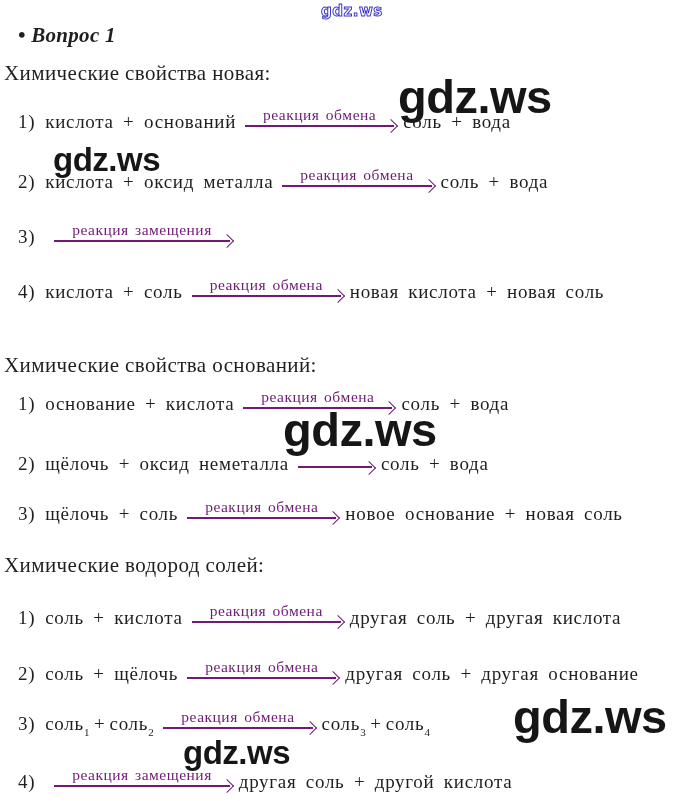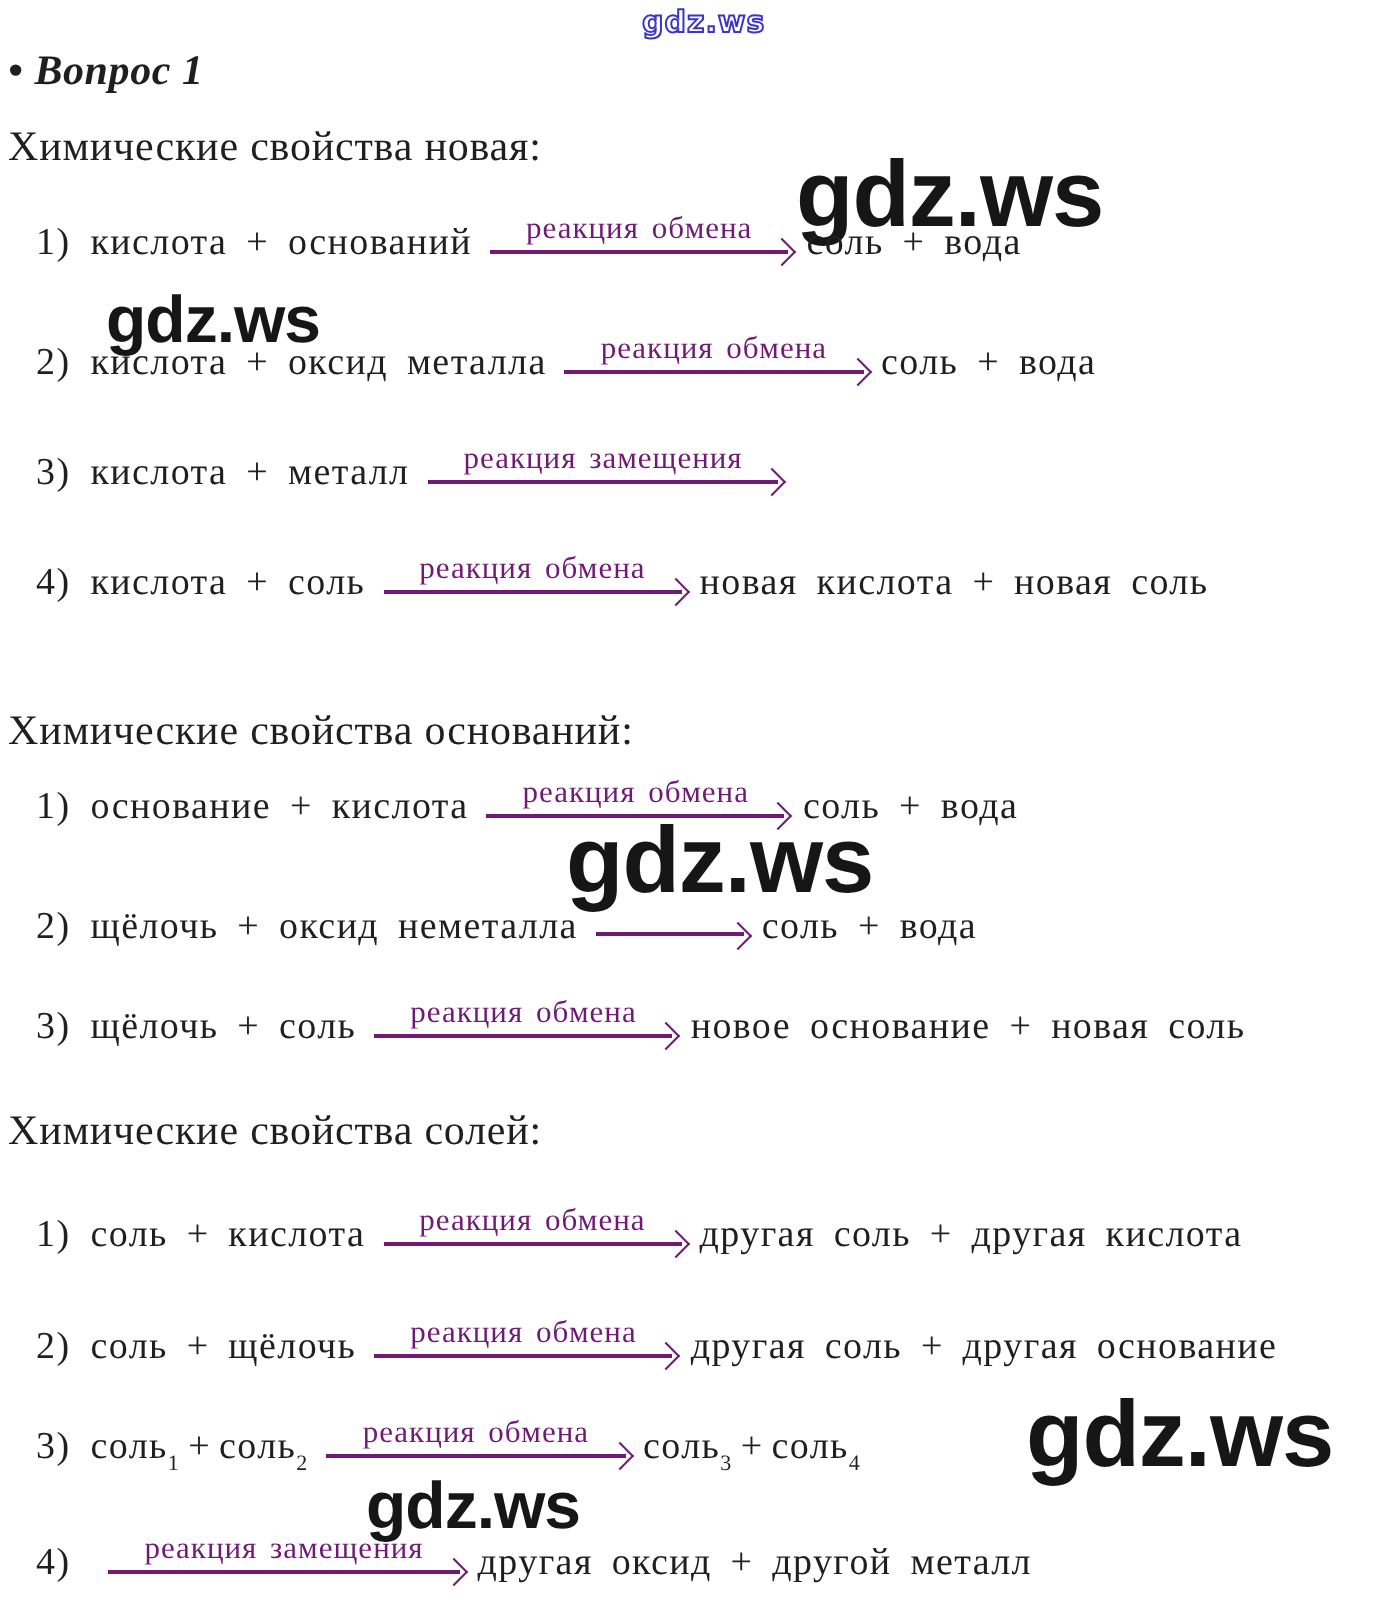--- a/index.html
+++ b/index.html
@@ -30,21 +30,21 @@
     font-weight: 700;
     font-size: 15px;
     line-height: 1;
     color: rgba(255,255,255,0.05);
     -webkit-text-stroke: 1px #3b35c4;
     letter-spacing: 0.5px;
   }
 
   
   .question {
-    position: absolute; left: 4px; top: 23px;
+    position: absolute; left: 18px; top: 23px;
     font-size: 21px; font-weight: bold; font-style: italic;
     letter-spacing: 0.3px;
   }
   .sec-title {
     position: absolute; left: 4px;
     font-size: 21px; line-height: 26px; letter-spacing: 0.4px;
   }
   .rx {
     position: absolute; left: 18px;
     display: flex; align-items: flex-end;
@@ -110,21 +110,20 @@
     <span>кислота + оксид металла</span>
     <span class="arrow">
         <span class="alabel">реакция обмена</span>
         <span class="aline"></span>
       </span>
     <span>соль + вода</span>
   </div>
 
   <div class="rx" style="top:221px;">
     <span class="num">3)</span>
-    <span>кислота + металл</span>
     <span class="arrow">
         <span class="alabel">реакция замещения</span>
         <span class="aline"></span>
       </span>
   </div>
 
   <div class="rx" style="top:276px;">
     <span class="num">4)</span>
     <span>кислота + соль</span>
     <span class="arrow">
@@ -158,21 +157,21 @@
   <div class="rx" style="top:498px;">
     <span class="num">3)</span>
     <span>щёлочь + соль</span>
     <span class="arrow">
         <span class="alabel">реакция обмена</span>
         <span class="aline"></span>
       </span>
     <span>новое основание + новая соль</span>
   </div>
 
-  <div class="sec-title" style="top:552px;">Химические свойства солей:</div>
+  <div class="sec-title" style="top:552px;">Химические водород солей:</div>
 
   <div class="rx" style="top:602px;">
     <span class="num">1)</span>
     <span>соль + кислота</span>
     <span class="arrow">
         <span class="alabel">реакция обмена</span>
         <span class="aline"></span>
       </span>
     <span>другая соль + другая кислота</span>
   </div>
@@ -204,16 +203,16 @@
     <span>соль</span>
       <sub>4</sub>
   </div>
 
   <div class="rx" style="top:766px;">
     <span class="num">4)</span>
     <span class="arrow">
         <span class="alabel">реакция замещения</span>
         <span class="aline"></span>
       </span>
-    <span>другая оксид + другой металл</span>
+    <span>другая соль + другой кислота</span>
   </div>
 
 </div>
 
 </body></html>

